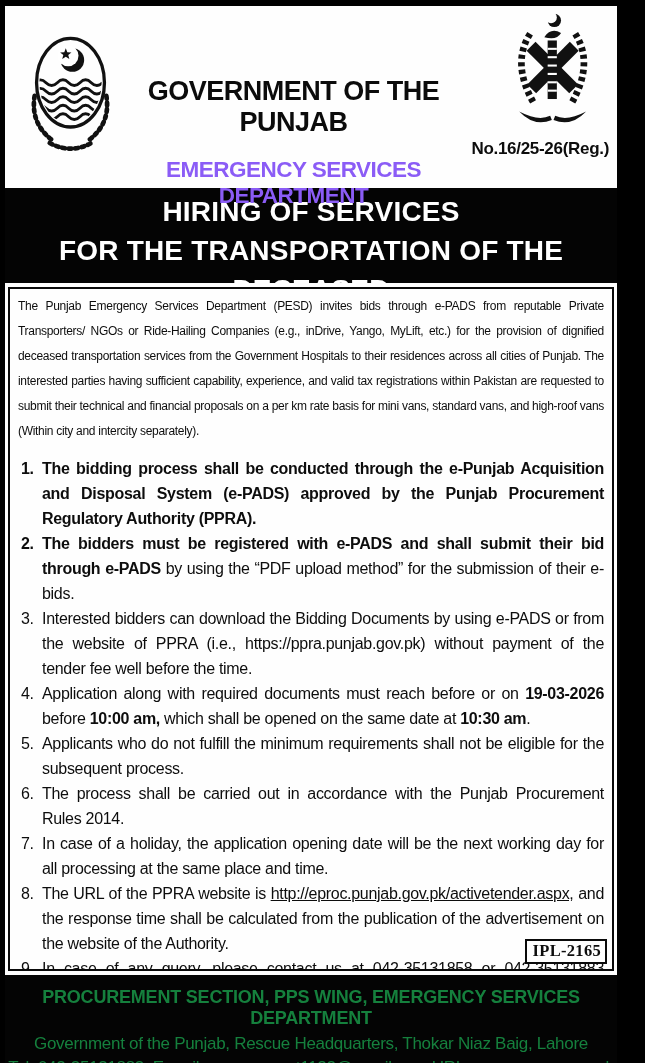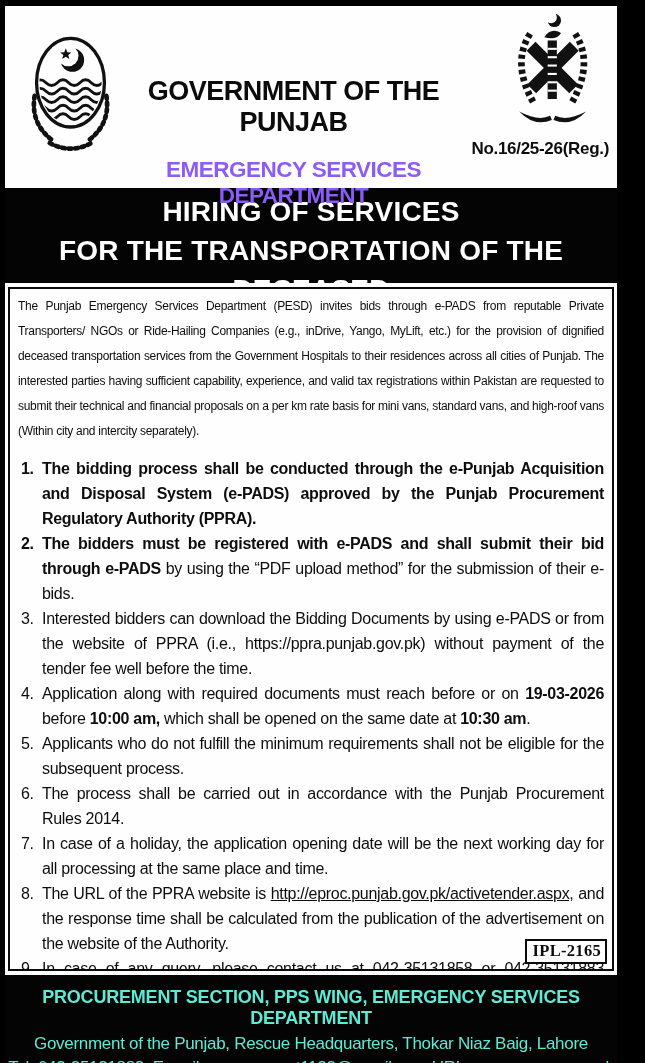--- a/index.html
+++ b/index.html
@@ -44,21 +44,21 @@
   .num.b { font-weight:700; }
   .itext { flex:1; text-align:justify; }
   .ipl-box {
     position:absolute; right:5px; bottom:5px;
     border:2px solid #0a0a0a; padding:0 4px 1px 6px;
     font-family:"Liberation Serif", serif; font-weight:700; font-size:16.5px;
     background:#fefefe; letter-spacing:0.3px;
   }
 
   
-  .footer { height:88px; background:#040404; color:#5eead4; text-align:center; overflow:hidden; }
+  .footer { height:88px; background:#040404; color:#15803d; text-align:center; overflow:hidden; }
   .f1 { font-size:18px; font-weight:700; margin-top:12px; letter-spacing:-0.2px; }
   .f2 { font-size:17px; margin-top:5px; letter-spacing:-0.3px; }
   .f3 { font-size:17px; margin-top:4px; letter-spacing:-0.3px; }
   .u { text-decoration:underline; }
   .bseg { font-weight:700; }
 </style>
 </head>
 <body>
 
 <div class="sheet">

